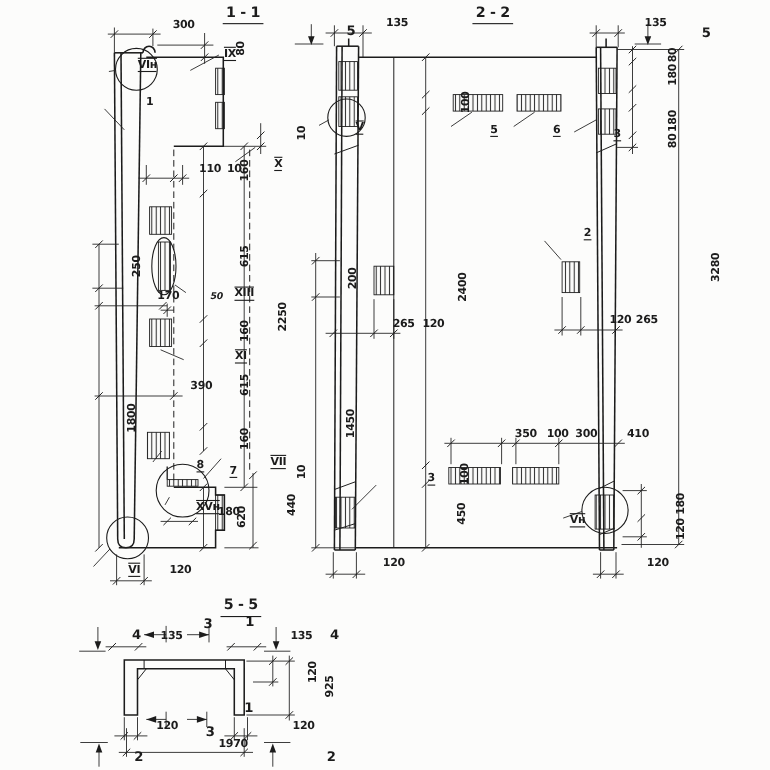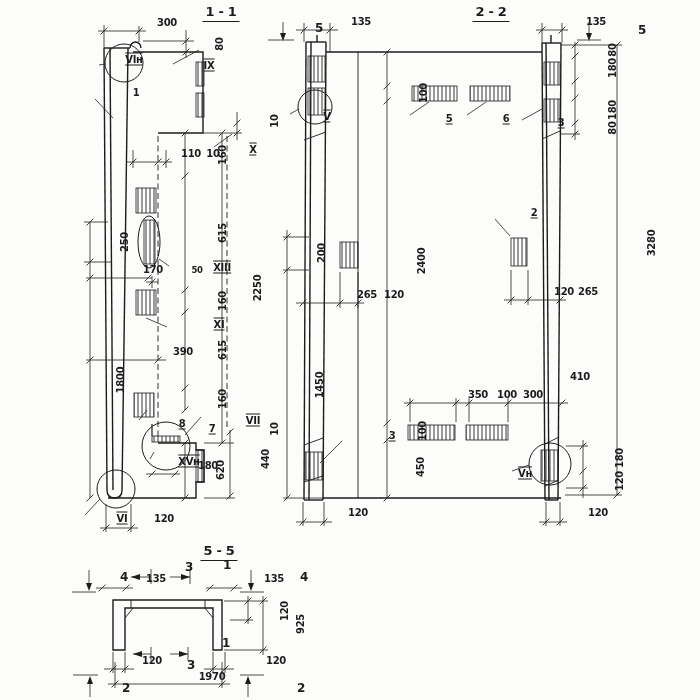--- a/index.html
+++ b/index.html
@@ -6,21 +6,21 @@
   .sheet{position:relative;width:700px;height:700px;background:#fcfcfb;overflow:hidden;
          font-family:"DejaVu Sans",sans-serif;}
   svg{position:absolute;left:0;top:0;}
   .labels{position:absolute;left:0;top:0;width:700px;height:700px;pointer-events:none;margin-left:45px;}
   .lb{position:absolute;transform:translate(-50%,-50%);font:600 10px "DejaVu Sans",sans-serif;
       color:#1c1c1c;white-space:nowrap;letter-spacing:-0.3px;line-height:1;}
   .rot{transform:translate(-50%,-50%) rotate(-90deg);}
   .ttl{font:700 13px "DejaVu Sans",sans-serif;border-bottom:1.5px solid #1c1c1c;padding:0 3px 2px 3px;}
   .co{text-decoration:overline;border-bottom:1.3px solid #1c1c1c;padding-bottom:0px;}
   .pl{border-bottom:1.2px solid #1c1c1c;}
-  .sm{font-size:8.5px;}
+  .sm{font-size:8.5px;font-style:italic;}
   .mk{font:700 12px "DejaVu Sans",sans-serif;}
 </style>
 </head>
 <body>
 
 <div class="sheet">
 
 <svg width="700" height="700" viewBox="0 0 700 700">
   <defs>
     <pattern id="hv" width="4" height="6" patternUnits="userSpaceOnUse">
@@ -345,21 +345,21 @@
   </g>
 </svg>
 
 <div class="labels">
 
   <span class="lb ttl" style="left:176px;top:13px">1 - 1</span>
   <span class="lb" style="left:122px;top:23px">300</span>
   <span class="lb rot" style="left:175px;top:44px">80</span>
   <span class="lb co" style="left:89px;top:60px">VIн</span>
   <span class="lb" style="left:91px;top:93px">1</span>
-  <span class="lb co" style="left:164px;top:66px">IX</span>
+  <span class="lb co" style="left:164px;top:50px">IX</span>
   <span class="lb rot" style="left:230px;top:121px">10</span>
   <span class="lb co" style="left:208px;top:150px">X</span>
   <span class="lb" style="left:146px;top:154px">110</span>
   <span class="lb" style="left:168px;top:154px">10</span>
   <span class="lb rot" style="left:178px;top:155px">160</span>
   <span class="lb rot" style="left:178px;top:233px">615</span>
   <span class="lb rot" style="left:178px;top:301px">160</span>
   <span class="lb rot" style="left:178px;top:350px">615</span>
   <span class="lb rot" style="left:178px;top:399px">160</span>
   <span class="lb rot" style="left:213px;top:288px">2250</span>
@@ -374,21 +374,21 @@
   <span class="lb pl" style="left:167px;top:429px">7</span>
   <span class="lb co" style="left:208px;top:421px">VII</span>
   <span class="lb rot" style="left:230px;top:429px">10</span>
   <span class="lb co" style="left:144px;top:462px">XVн</span>
   <span class="lb" style="left:163px;top:466px">180</span>
   <span class="lb rot" style="left:176px;top:470px">620</span>
   <span class="lb rot" style="left:221px;top:459px">440</span>
   <span class="lb co" style="left:77px;top:519px">VI</span>
   <span class="lb" style="left:119px;top:519px">120</span>
 
-  <span class="lb ttl" style="left:446px;top:13px">2 - 2</span>
+  <span class="lb ttl" style="left:403px;top:13px">2 - 2</span>
   <span class="lb mk" style="left:274px;top:28px">5</span>
   <span class="lb" style="left:316px;top:22px">135</span>
   <span class="lb" style="left:551px;top:22px">135</span>
   <span class="lb mk" style="left:597px;top:30px">5</span>
   <span class="lb co" style="left:282px;top:117px">V</span>
   <span class="lb rot" style="left:568px;top:50px">80</span>
   <span class="lb rot" style="left:568px;top:68px">180</span>
   <span class="lb rot" style="left:568px;top:110px">180</span>
   <span class="lb rot" style="left:568px;top:128px">80</span>
   <span class="lb rot" style="left:379px;top:93px">100</span>
@@ -400,21 +400,21 @@
   <span class="lb" style="left:322px;top:295px">265</span>
   <span class="lb" style="left:349px;top:295px">120</span>
   <span class="lb rot" style="left:377px;top:261px">2400</span>
   <span class="lb pl" style="left:489px;top:213px">2</span>
   <span class="lb" style="left:519px;top:292px">120</span>
   <span class="lb" style="left:543px;top:292px">265</span>
   <span class="lb rot" style="left:607px;top:243px">3280</span>
   <span class="lb" style="left:433px;top:395px">350</span>
   <span class="lb" style="left:462px;top:395px">100</span>
   <span class="lb" style="left:488px;top:395px">300</span>
-  <span class="lb" style="left:535px;top:377px">410</span>
+  <span class="lb" style="left:535px;top:395px">410</span>
   <span class="lb rot" style="left:378px;top:431px">100</span>
   <span class="lb rot" style="left:376px;top:467px">450</span>
   <span class="lb pl" style="left:347px;top:436px">3</span>
   <span class="lb co" style="left:480px;top:474px">Vн</span>
   <span class="lb rot" style="left:575px;top:458px">180</span>
   <span class="lb rot" style="left:575px;top:481px">120</span>
   <span class="lb" style="left:313px;top:513px">120</span>
   <span class="lb" style="left:553px;top:513px">120</span>
 
   <span class="lb ttl" style="left:174px;top:552px">5 - 5</span>

